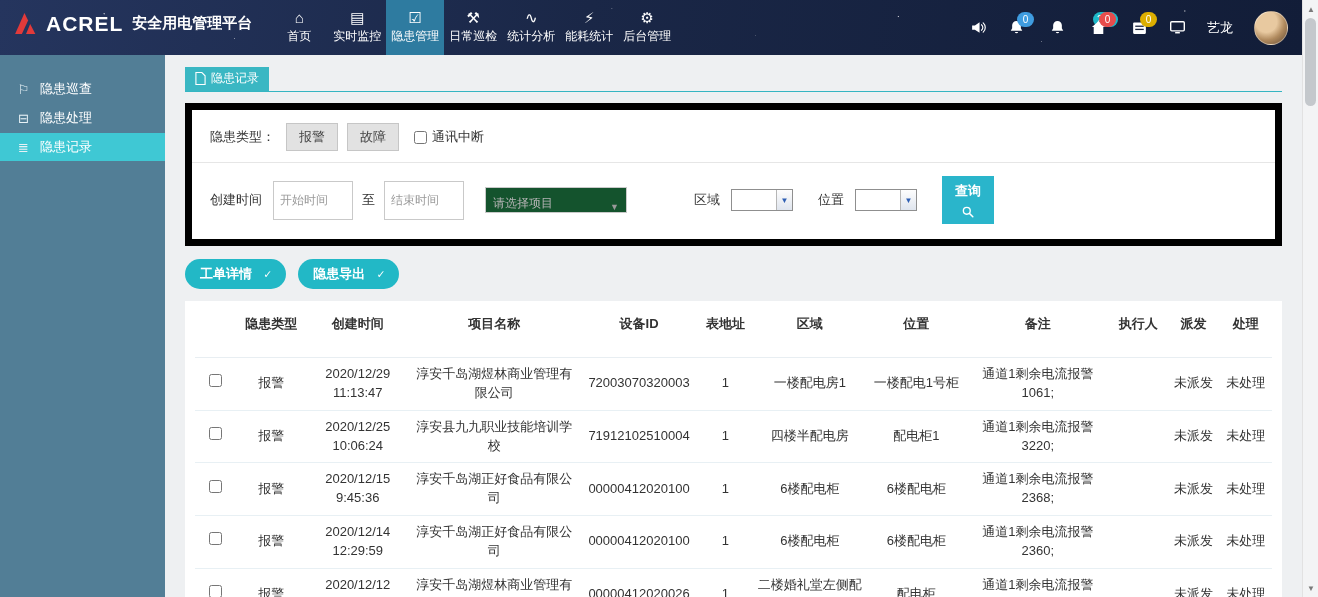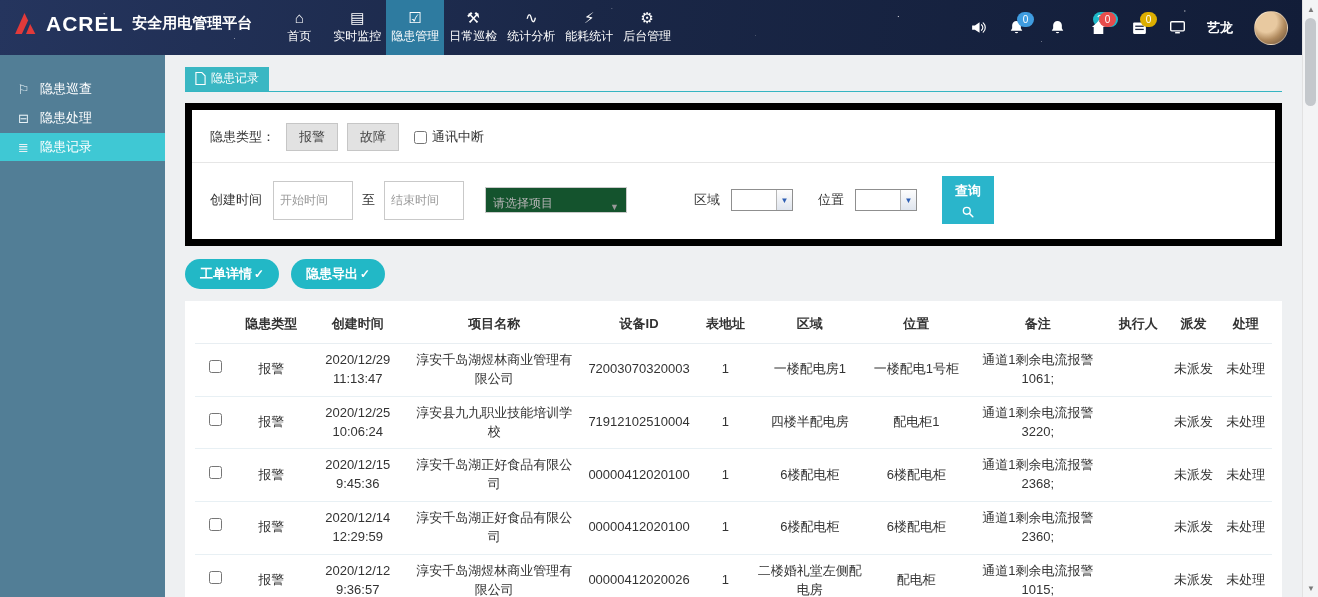--- a/index.html
+++ b/index.html
@@ -31,21 +31,21 @@
   .nav-label { font-size:12px; white-space:nowrap; }
   .nav-right { margin-left:auto; display:flex; align-items:center; gap:21px; padding-right:14px; }
   .tray-icon { width:17px; height:17px; color:#fff; cursor:pointer; display:inline-block; }
   .tray-icon svg { width:100%; height:100%; }
   .icon-badge { position:relative; width:17px; height:17px; cursor:pointer; }
   .icon-badge .bicon { width:17px; height:17px; color:#fff; display:block; }
   .icon-badge .bicon svg { width:100%; height:100%; }
   .badge-pill { position:absolute; top:-7px; left:9px; min-width:17px; height:15px;
     border-radius:8px; color:#fff; font-size:10px; line-height:15px; text-align:center;
     padding:0 4px; white-space:nowrap; }
-  .user-name { font-size:13px; cursor:pointer;font-weight:bold; }
+  .user-name { font-size:13px; cursor:pointer; }
   .avatar { width:34px; height:34px; border-radius:50%; cursor:pointer;
     background:radial-gradient(circle at 35% 30%, #e8c9a0 0 35%, #b08a5e 60%, #5d4630 100%);
     border:1px solid rgba(255,255,255,.35); }
 
   
   .sidebar { position:absolute; top:55px; left:0; width:165px; height:542px;
     background:#527e96; padding-top:20px; }
   .side-item { display:flex; align-items:center; gap:9px; height:28px; padding-left:16px;
     color:#fff; font-size:13px; cursor:pointer; margin-bottom:1px; }
   .side-item.active { background:#3fc8d4; }
@@ -80,28 +80,28 @@
   .mini-select .arrow { width:16px; display:flex; align-items:center; justify-content:center;
     font-size:8px; color:#2f5fb3; background:linear-gradient(#fdfdfd,#dfe5ee); border-left:1px solid #b6b6b6; }
   .gap-l { margin-left:58px; }
   .gap-m { margin-left:16px; }
   .query-btn { display:inline-flex; align-items:center; gap:6px; background:#2ab5cb; border:none;
     color:#fff; font-size:13px; font-weight:bold; padding:6px 13px; cursor:pointer;
     margin-left:16px; font-family:inherit;flex-direction:column; }
   .query-btn svg { width:12px; height:12px; }
 
   .actions { margin-top:13px; display:flex; gap:12px; }
-  .teal-btn { display:inline-flex; align-items:center; gap:2px; background:#22b8c6; border:none;
+  .teal-btn { display:inline-flex; align-items:center; gap:12px; background:#22b8c6; border:none;
     border-radius:15px; color:#fff; font-size:13px; font-weight:bold; padding:6px 15px;
-    cursor:pointer; font-family:Liberation Sans, sans-serif; }
+    cursor:pointer; font-family:Liberation Mono, monospace; }
   .teal-btn .check { font-size:12px; }
 
   .table-panel { margin-top:12px; background:#fff; flex:1; overflow:hidden; padding:4px 10px 0; }
   table { width:100%; border-collapse:collapse; table-layout:fixed; }
-  th { font-size:13px; font-weight:bold; color:#333; padding:10px 4px 10px; text-align:center;
+  th { font-size:13px; font-weight:bold; color:#333; padding:10px 4px 24px; text-align:center;
     border-bottom:1px solid #e8eef2; }
   td { font-size:13px; color:#333; text-align:center; padding:7px 4px; line-height:1.45;
     border-bottom:1px solid #e8f0f4; word-break:break-word; }
   td input[type=checkbox] { width:13px; height:13px; }
 
   
   .scrollbar { position:absolute; top:0; right:0; width:16px; height:597px; background:#f3f4f5;
     border-left:1px solid #e2e2e2; }
   .sb-arrow { position:absolute; left:0; width:16px; height:16px; color:#7a7a7a; font-size:8px;
     display:flex; align-items:center; justify-content:center; cursor:pointer; }

